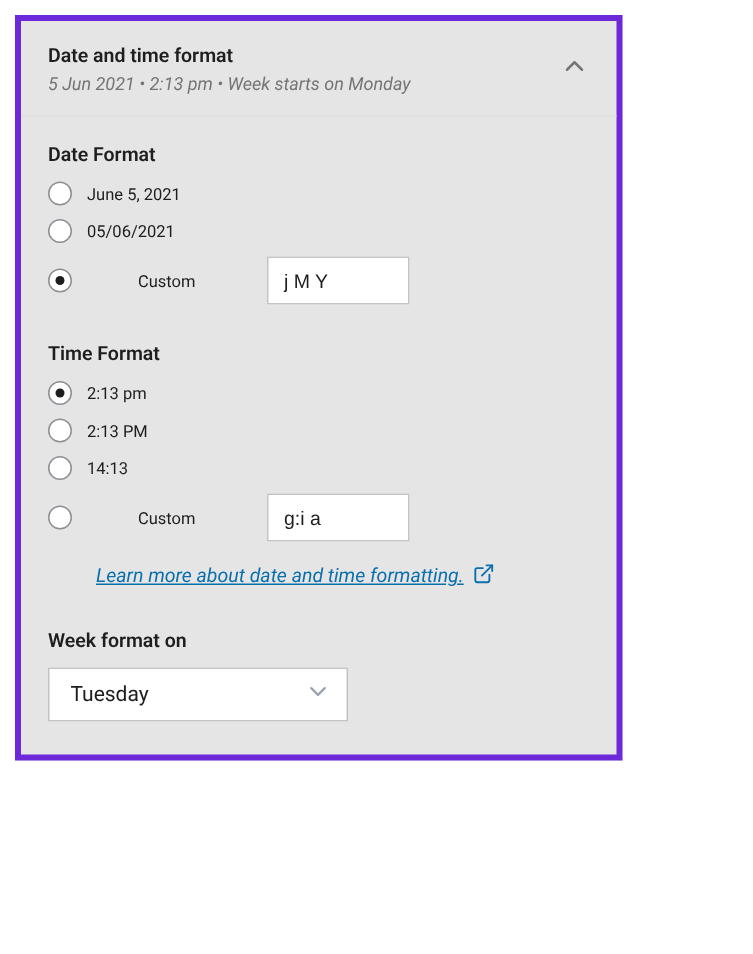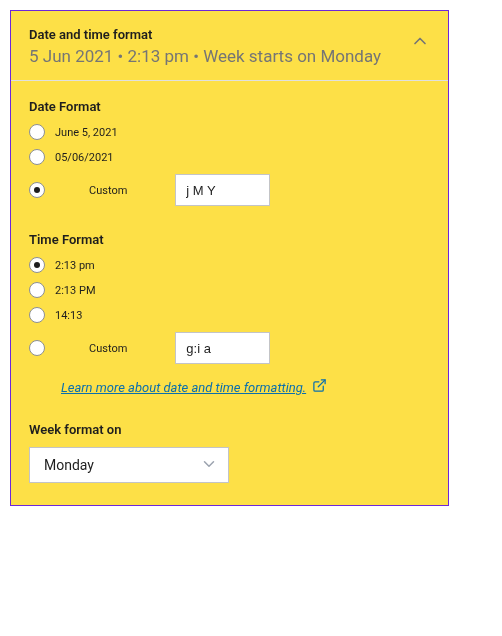--- a/index.html
+++ b/index.html
@@ -5,38 +5,39 @@
   * { box-sizing: border-box; }
   body {
     margin: 0;
     padding: 10px;
     font-family: -apple-system, BlinkMacSystemFont, "Segoe UI", Roboto, sans-serif;
     font-size: 13px;
     color: #1e1e1e;
     background: #fff;
   }
   .card {
-    width: 439px;
-    border: 1px solid #6d28d9;
-    background: #fde047;
+    width: 405px;
+    border: 4px solid #6d28d9;
+    background: #e5e5e5;
   }
   .card-header {
     display: flex;
     align-items: flex-start;
     justify-content: space-between;
     padding: 16px 18px 14px 18px;
   }
   .card-header-title {
     font-weight: 600;
     font-size: 13px;
     color: #1e1e1e;
     margin-bottom: 4px;
   }
   .card-header-sub {
-    font-size: 17px;
+    font-style: italic;
+    font-size: 12px;
     color: #757575;
   }
   .chevron {
     color: #757575;
     flex-shrink: 0;
     margin-top: 4px;
   }
   .divider {
     height: 1px;
     background: #e0e0e0;
@@ -198,21 +199,21 @@
             <path d="M18 13v6a2 2 0 0 1-2 2H5a2 2 0 0 1-2-2V8a2 2 0 0 1 2-2h6"></path>
             <polyline points="15 3 21 3 21 9"></polyline>
             <line x1="10" y1="14" x2="21" y2="3"></line>
           </svg>
       </span>
     </a>
 
     
     <div class="section-label">Week format on</div>
     <div class="select">
-      <span>Monday</span>
+      <span>Tuesday</span>
       <span class="chev">
         <svg width="18" height="18" viewBox="0 0 24 24" fill="none" stroke="currentColor" stroke-width="2" stroke-linecap="round" stroke-linejoin="round">
             <polyline points="6 9 12 15 18 9"></polyline>
           </svg>
       </span>
     </div>
 
   </div>
 </div>
 

